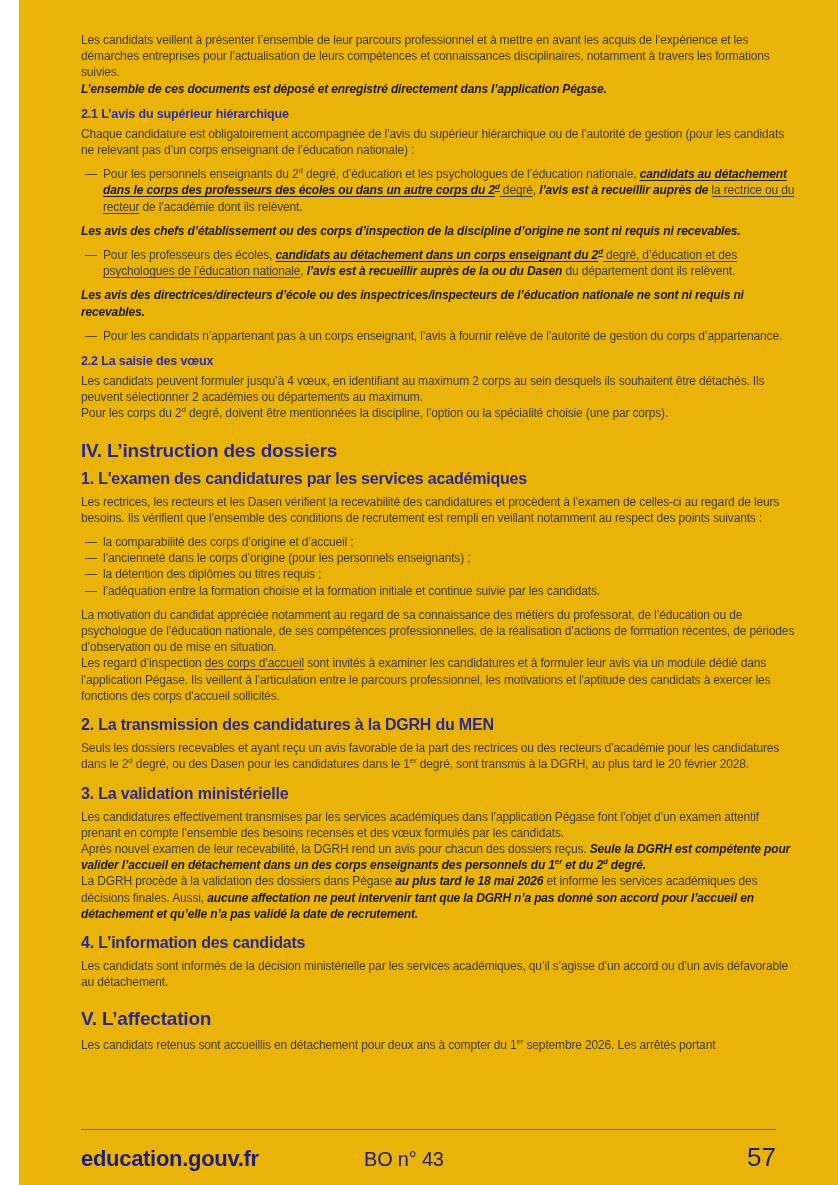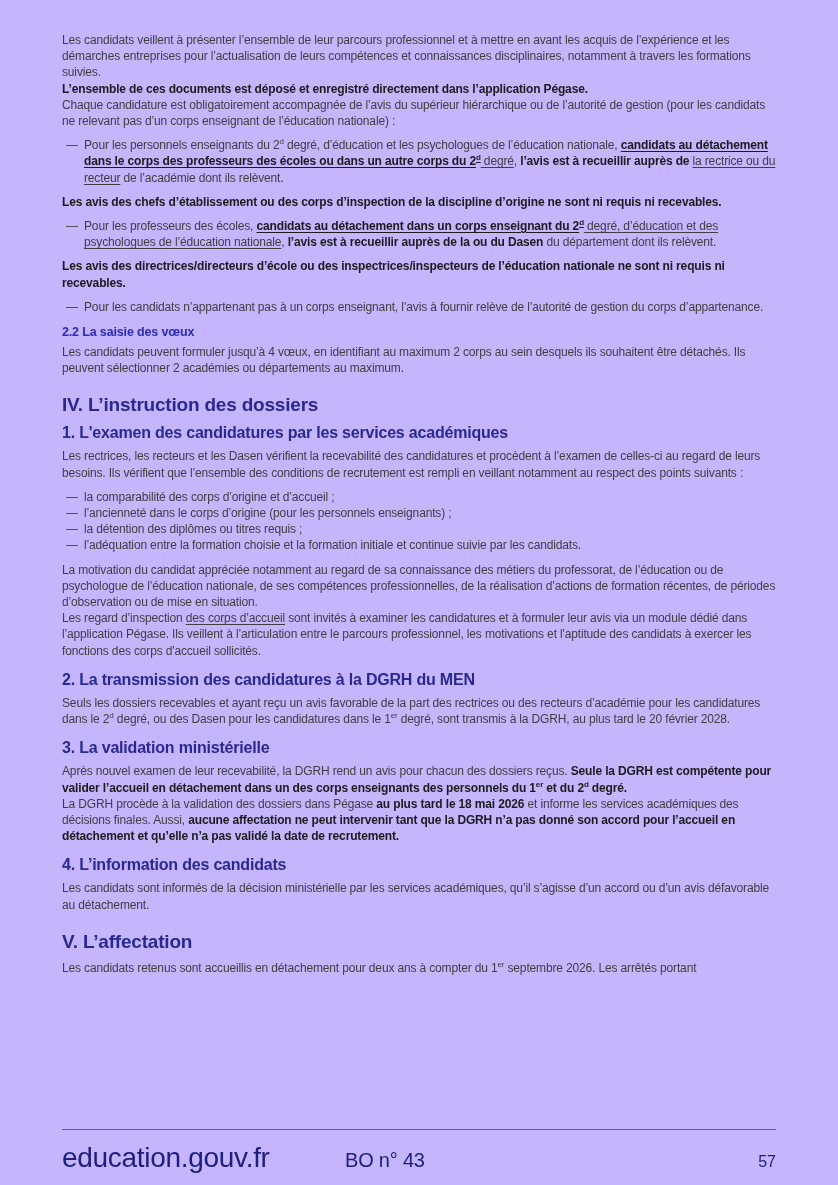--- a/index.html
+++ b/index.html
@@ -4,21 +4,21 @@
 <style>
   html, body { margin: 0; padding: 0; }
   body {
     width: 838px; height: 1185px;
     background: #ffffff;
     font-family: "Liberation Sans", sans-serif;
     position: relative;
     overflow: hidden;
     -webkit-font-smoothing: antialiased;
   }
-  .page { position: absolute; inset: 0; background: #c4b5fd; }
+  .page { position: absolute; inset: 0; background: #eab308; margin-left: 19px; }
 
   .content {
     position: absolute;
     left: 62px; top: 32px; width: 716px;
     font-size: 12px; line-height: 16.2px;
     color: #3f3f3f;
     letter-spacing: -0.15px;
     text-align: left;
   }
 
@@ -41,61 +41,63 @@
     font-size: 12.5px; line-height: 16px; font-weight: bold;
     color: #2b2bb8;
     margin-top: 9px; margin-bottom: 4px;
   }
 
   .bullet { display: flex; }
   .bullet .dash { flex: 0 0 22px; width: 22px; padding-left: 4px; box-sizing: border-box; }
   .bullet .btext { flex: 1; }
 
   
-  .b { font-weight: bold; color: #1c1c1c; }
+  .b { font-weight: bold; color: #1c1c1c; font-style: italic; }
   .u { text-decoration: underline; text-underline-offset: 2px; }
   sup { font-size: 8px; line-height: 0; vertical-align: super; }
 
   
   .footer {
     position: absolute;
     left: 62px; right: 62px; top: 1129px;
     border-top: 1px solid #5b5bab;
     padding-top: 12px;
     display: flex; align-items: baseline;
     color: #1d1d82;
   }
-  .f-site { font-size: 28px; font-weight: normal; width: 283px; letter-spacing: -0.3px; }
+  .f-site { font-size: 22px; font-weight: bold; width: 283px; letter-spacing: -0.3px; }
   .f-bo   { font-size: 20px; font-weight: normal; letter-spacing: -0.2px; }
-  .f-page { margin-left: auto; font-size: 16px; }
+  .f-page { margin-left: auto; font-size: 26px; }
 </style>
 </head>
 <body>
 
 <div class="page">
   <div class="content">
       <div class="p"><span>Les candidats veillent à présenter l’ensemble de leur parcours professionnel et à mettre en avant les acquis de l’expérience et les démarches entreprises pour l’actualisation de leurs compétences et connaissances disciplinaires, notamment à travers les formations suivies.</span></div>
       <div class="p"><span class="b">L’ensemble de ces documents est déposé et enregistré directement dans l’application Pégase.</span></div>
+      <div class="h3"><span>2.1 L’avis du supérieur hiérarchique</span></div>
       <div class="p"><span>Chaque candidature est obligatoirement accompagnée de l’avis du supérieur hiérarchique ou de l’autorité de gestion (pour les candidats ne relevant pas d’un corps enseignant de l’éducation nationale) :</span></div>
       <div class="bullet sp">
         <span class="dash">—</span>
         <span class="btext"><span>Pour les personnels enseignants du 2</span><sup>d</sup><span> degré, d’éducation et les psychologues de l’éducation nationale, </span><span class="b u">candidats au détachement dans le corps des professeurs des écoles ou dans un autre corps du 2</span><sup class="b u">d</sup><span class="u"> degré</span><span>, </span><span class="b">l’avis est à recueillir auprès de </span><span class="u">la rectrice ou du recteur</span><span> de l’académie dont ils relèvent.</span></span>
       </div>
       <div class="p sp"><span class="b">Les avis des chefs d’établissement ou des corps d’inspection de la discipline d’origine ne sont ni requis ni recevables.</span></div>
       <div class="bullet sp">
         <span class="dash">—</span>
         <span class="btext"><span>Pour les professeurs des écoles, </span><span class="b u">candidats au détachement dans un corps enseignant du 2</span><sup class="b u">d</sup><span class="u"> degré, d’éducation et des psychologues de l’éducation nationale</span><span>, </span><span class="b">l’avis est à recueillir auprès de la ou du Dasen</span><span> du département dont ils relèvent.</span></span>
       </div>
       <div class="p sp"><span class="b">Les avis des directrices/directeurs d’école ou des inspectrices/inspecteurs de l’éducation nationale ne sont ni requis ni recevables.</span></div>
       <div class="bullet sp">
         <span class="dash">—</span>
         <span class="btext"><span>Pour les candidats n’appartenant pas à un corps enseignant, l’avis à fournir relève de l’autorité de gestion du corps d’appartenance.</span></span>
       </div>
       <div class="h3"><span>2.2 La saisie des vœux</span></div>
       <div class="p"><span>Les candidats peuvent formuler jusqu’à 4 vœux, en identifiant au maximum 2 corps au sein desquels ils souhaitent être détachés. Ils peuvent sélectionner 2 académies ou départements au maximum.</span></div>
+      <div class="p"><span>Pour les corps du 2</span><sup>d</sup><span> degré, doivent être mentionnées la discipline, l’option ou la spécialité choisie (une par corps).</span></div>
       <div class="h1"><span>IV. L’instruction des dossiers</span></div>
       <div class="h2"><span>1. L'examen des candidatures par les services académiques</span></div>
       <div class="p"><span>Les rectrices, les recteurs et les Dasen vérifient la recevabilité des candidatures et procèdent à l’examen de celles-ci au regard de leurs besoins. Ils vérifient que l’ensemble des conditions de recrutement est rempli en veillant notamment au respect des points suivants :</span></div>
       <div class="bullet sp">
         <span class="dash">—</span>
         <span class="btext"><span>la comparabilité des corps d’origine et d’accueil ;</span></span>
       </div>
       <div class="bullet">
         <span class="dash">—</span>
         <span class="btext"><span>l’ancienneté dans le corps d’origine (pour les personnels enseignants) ;</span></span>
@@ -106,20 +108,21 @@
       </div>
       <div class="bullet">
         <span class="dash">—</span>
         <span class="btext"><span>l’adéquation entre la formation choisie et la formation initiale et continue suivie par les candidats.</span></span>
       </div>
       <div class="p sp"><span>La motivation du candidat appréciée notamment au regard de sa connaissance des métiers du professorat, de l’éducation ou de psychologue de l’éducation nationale, de ses compétences professionnelles, de la réalisation d’actions de formation récentes, de périodes d’observation ou de mise en situation.</span></div>
       <div class="p"><span>Les regard d’inspection </span><span class="u">des corps d’accueil</span><span> sont invités à examiner les candidatures et à formuler leur avis via un module dédié dans l’application Pégase. Ils veillent à l’articulation entre le parcours professionnel, les motivations et l'aptitude des candidats à exercer les fonctions des corps d'accueil sollicités.</span></div>
       <div class="h2"><span>2. La transmission des candidatures à la DGRH du MEN</span></div>
       <div class="p"><span>Seuls les dossiers recevables et ayant reçu un avis favorable de la part des rectrices ou des recteurs d’académie pour les candidatures dans le 2</span><sup>d</sup><span> degré, ou des Dasen pour les candidatures dans le 1</span><sup>er</sup><span> degré, sont transmis à la DGRH, au plus tard le 20 février 2028.</span></div>
       <div class="h2"><span>3. La validation ministérielle</span></div>
+      <div class="p"><span>Les candidatures effectivement transmises par les services académiques dans l’application Pégase font l’objet d’un examen attentif prenant en compte l’ensemble des besoins recensés et des vœux formulés par les candidats.</span></div>
       <div class="p"><span>Après nouvel examen de leur recevabilité, la DGRH rend un avis pour chacun des dossiers reçus. </span><span class="b">Seule la DGRH est compétente pour valider l’accueil en détachement dans un des corps enseignants des personnels du 1</span><sup class="b">er</sup><span class="b"> et du 2</span><sup class="b">d</sup><span class="b"> degré.</span></div>
       <div class="p"><span>La DGRH procède à la validation des dossiers dans Pégase </span><span class="b">au plus tard le 18 mai 2026</span><span> et informe les services académiques des décisions finales. Aussi, </span><span class="b">aucune affectation ne peut intervenir tant que la DGRH n’a pas donné son accord pour l’accueil en détachement et qu’elle n’a pas validé la date de recrutement.</span></div>
       <div class="h2"><span>4. L’information des candidats</span></div>
       <div class="p"><span>Les candidats sont informés de la décision ministérielle par les services académiques, qu’il s’agisse d’un accord ou d’un avis défavorable au détachement.</span></div>
       <div class="h1"><span>V. L’affectation</span></div>
       <div class="p"><span>Les candidats retenus sont accueillis en détachement pour deux ans à compter du 1</span><sup>er</sup><span> septembre 2026. Les arrêtés portant</span></div>
     </div>
 
   <div class="footer">
     <span class="f-site">education.gouv.fr</span>

